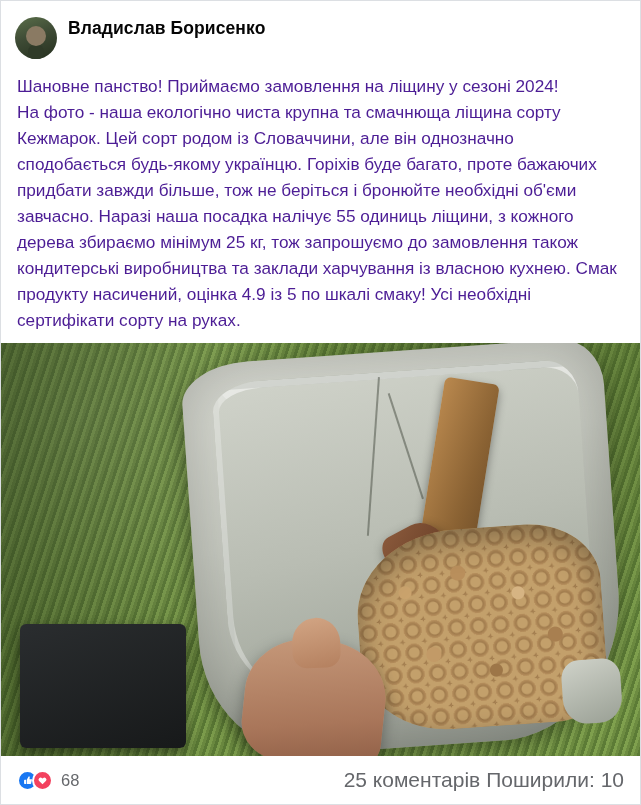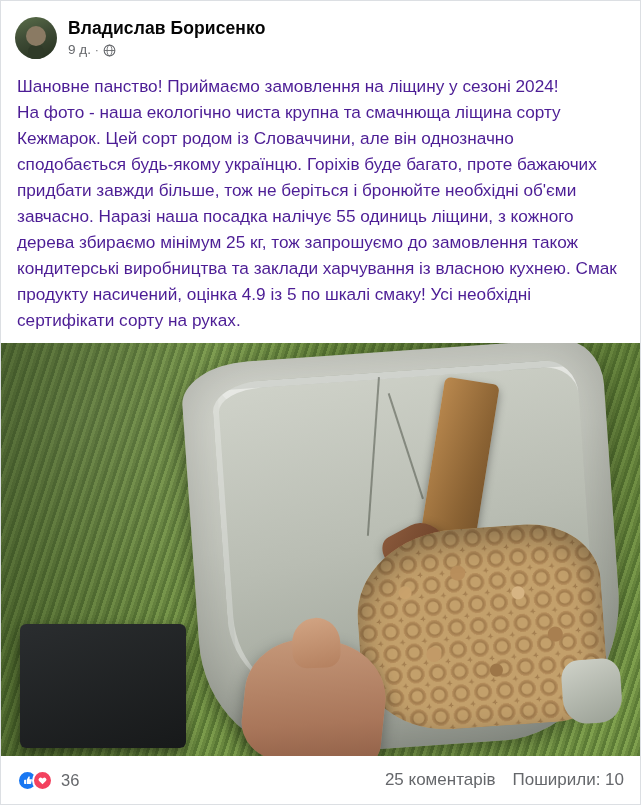--- a/index.html
+++ b/index.html
@@ -279,48 +279,37 @@
   }
   .reaction-like { background: #1877f2; }
   .reaction-love { background: #f3425f; margin-left: -6px; }
   .reaction-bubble svg { display: block; }
   .reaction-count {
     margin-left: 8px;
     font-size: 16.5px;
     color: #65676b;
   }
   .footer-right {
-    font-size: 17px;
+    font-size: 21px;
     color: #65676b;
     display: flex;
     align-items: center;
-    gap: 17px;
+    gap: 6px;
   }
 </style>
 </head>
 <body>
 
 <div id="root">
   <div class="post-card">
 
     <div class="post-header">
       <div class="avatar"></div>
       <div class="header-text">
         <div class="author-name">Владислав Борисенко</div>
-        <div class="meta-row">
-          <span>9 д.</span>
-          <span class="meta-dot">·</span>
-          <span class="globe-icon">
-            <svg width="13" height="13" viewBox="0 0 16 16">
-              <circle cx="8" cy="8" r="6.6" fill="none" stroke="#65676b" stroke-width="1.3"></circle>
-              <ellipse cx="8" cy="8" rx="3" ry="6.6" fill="none" stroke="#65676b" stroke-width="1.1"></ellipse>
-              <line x1="1.4" y1="8" x2="14.6" y2="8" stroke="#65676b" stroke-width="1.1"></line>
-            </svg>
-          </span>
-        </div>
       </div>
     </div>
 
     <div class="post-body">Шановне панство! Приймаємо замовлення на ліщину у сезоні 2024!
 На фото - наша екологічно чиста крупна та смачнюща ліщина сорту Кежмарок. Цей сорт родом із Словаччини, але він однозначно сподобається будь-якому українцю. Горіхів буде багато, проте бажаючих придбати завжди більше, тож не беріться і бронюйте необхідні об'єми завчасно. Наразі наша посадка налічує 55 одиниць ліщини, з кожного дерева збираємо мінімум 25 кг, тож запрошуємо до замовлення також кондитерські виробництва та заклади харчування із власною кухнею. Смак продукту насичений, оцінка 4.9 із 5 по шкалі смаку! Усі необхідні сертифікати сорту на руках.</div>
 
     <div class="photo">
       <div class="grass"></div>
       <div class="grass-shadow"></div>
       <div class="wheelbarrow">
@@ -346,21 +335,21 @@
         <span class="reaction-bubble reaction-like">
           <svg width="11" height="11" viewBox="0 0 16 16">
             <path d="M4 7h2v6H4a1 1 0 0 1-1-1V8a1 1 0 0 1 1-1zm3 0 2.4-4.4a1 1 0 0 1 1.9.6L10.8 6h2.4a1.2 1.2 0 0 1 1.17 1.5l-1 4A1.2 1.2 0 0 1 12.2 13H7z" fill="#ffffff"></path>
           </svg>
         </span>
         <span class="reaction-bubble reaction-love">
           <svg width="11" height="11" viewBox="0 0 16 16">
             <path d="M8 13.5 3.1 8.8a3 3 0 1 1 4.3-4.2L8 5.2l.6-.6a3 3 0 1 1 4.3 4.2z" fill="#ffffff"></path>
           </svg>
         </span>
-        <span class="reaction-count">36</span>
+        <span class="reaction-count">68</span>
       </div>
       <div class="footer-right">
         <span>25 коментарів</span>
         <span>Поширили: 10</span>
       </div>
     </div>
 
   </div>
 </div>
 

